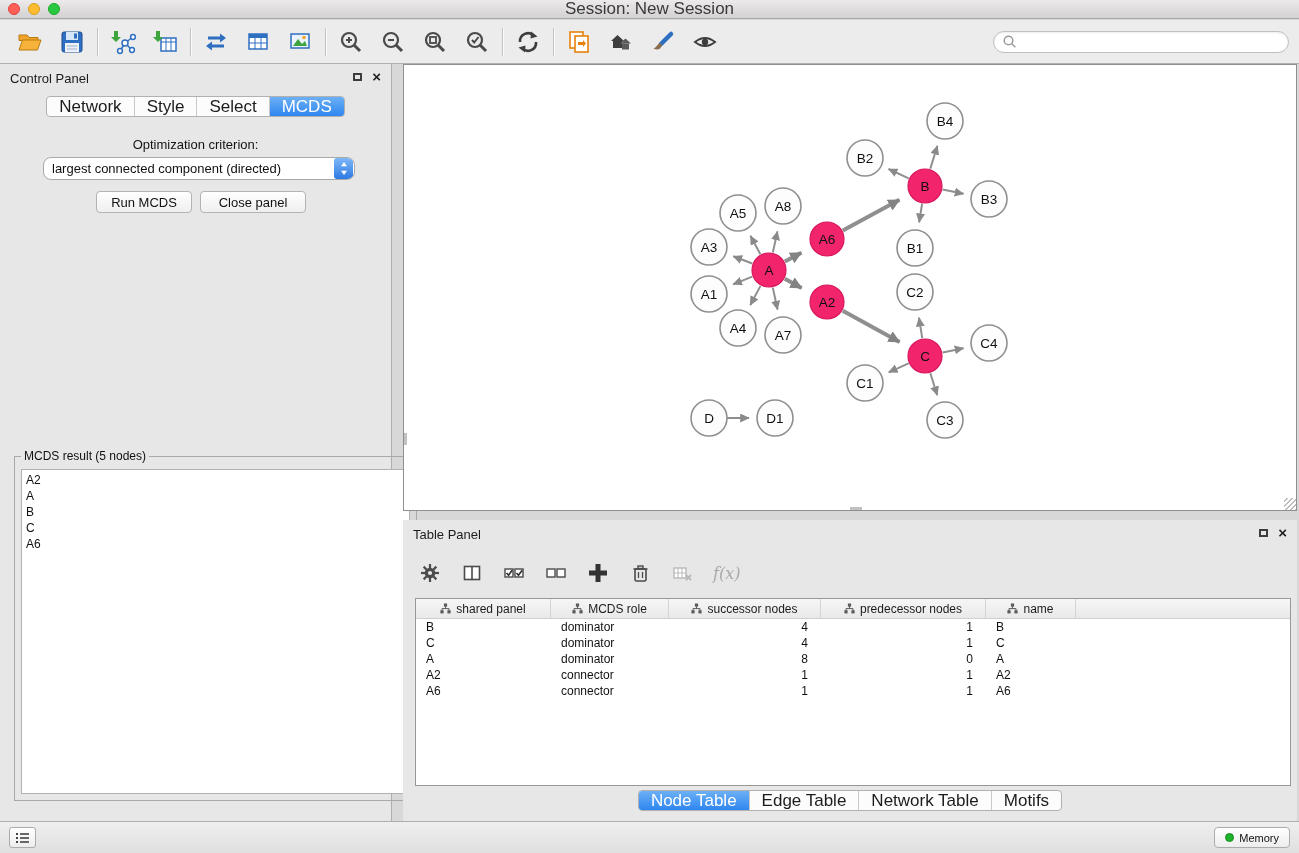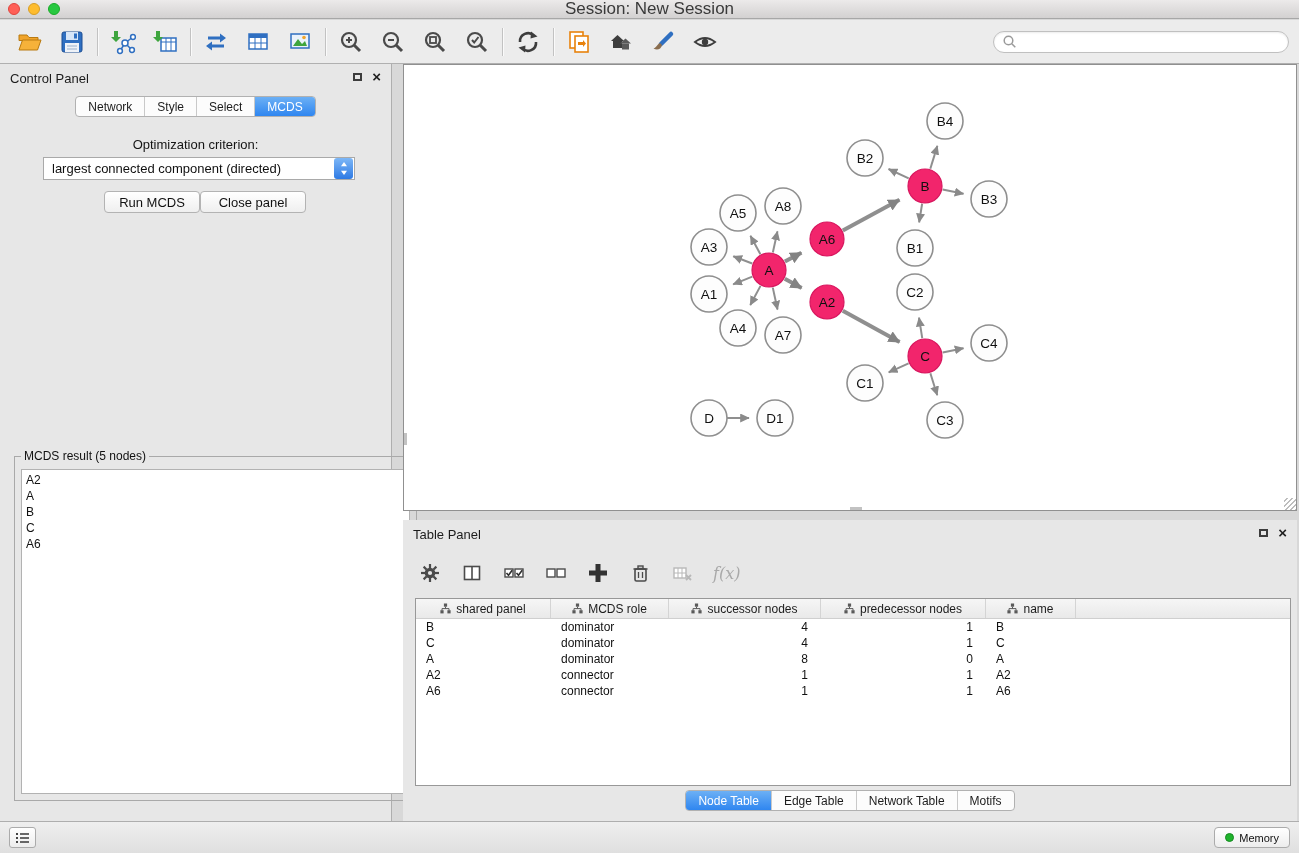--- a/index.html
+++ b/index.html
@@ -23,33 +23,33 @@
 .ml14{margin-left:10px}
 .search-box{margin-left:auto;width:296px;height:22px;border:1px solid #c0c0c0;border-radius:12px;background:#fff;display:flex;align-items:center;padding:0 8px;box-shadow:inset 0 1px 2px rgba(0,0,0,.08)}
 .search-box input{border:none;outline:none;flex:1;font-size:12px;font-family:inherit;background:transparent;margin-left:4px}
 
 
 .panel-header{position:relative;height:28px;display:flex;align-items:center;padding:0 10px;font-size:13px;color:#1c1c1c}
 .panel-controls{position:absolute;right:10px;top:7px;display:flex;align-items:center;gap:10px}
 .float-btn{width:9px;height:8px;border:2px solid #3c3c3c;display:inline-block}
 .close-btn{font-size:15px;font-weight:bold;color:#1f1f1f;line-height:12px}
 .segbar{display:inline-flex;border:1px solid #b1b1b1;border-radius:4px;background:#fcfcfc;overflow:hidden;height:21px}
-.segbar .seg{padding:1px 12px;font-size:12px;line-height:18px;color:#1c1c1c;border-right:1px solid #c9c9c9;cursor:default;white-space:nowrap}
+.segbar .seg{padding:1px 12px;font-size:17px;line-height:18px;color:#1c1c1c;border-right:1px solid #c9c9c9;cursor:default;white-space:nowrap}
 .segbar .seg:last-child{border-right:none}
 .segbar .seg.active{background:linear-gradient(#6cb0f5,#2f86f0);color:#fff}
 .push-btn{position:absolute;height:22px;background:linear-gradient(#ffffff,#efefef);border:1px solid #b3b3b3;border-radius:4px;font-size:13px;color:#111;font-family:inherit}
 
 
 .control-panel{position:absolute;left:0;top:64px;width:392px;height:757px;background:#e7e7e7;border-right:1px solid #aeaeae}
 .cp-tabs-row{display:flex;justify-content:center;margin-top:4px}
 .opt-label{position:absolute;top:73px;width:100%;text-align:center;font-size:13px;color:#141414}
-.dropdown{position:absolute;left:43px;top:93px;width:312px;height:23px;background:#fff;border:1px solid #a9a9a9;border-radius:0;display:flex;align-items:center;overflow:hidden}
+.dropdown{position:absolute;left:43px;top:93px;width:312px;height:23px;background:#fff;border:1px solid #a9a9a9;border-radius:8px;display:flex;align-items:center;overflow:hidden}
 .dropdown .dd-text{flex:1;font-size:13px;padding-left:8px;color:#101010;white-space:nowrap}
 .dd-stepper{width:19px;height:21px;border-radius:3px;background:linear-gradient(#7db7f7,#2e7ae4);margin-right:1px;display:flex;align-items:center;justify-content:center}
-#run-btn{left:104px;top:127px;width:96px}
+#run-btn{left:96px;top:127px;width:96px}
 #close-panel-btn{left:200px;top:127px;width:106px}
 .result-fieldset{position:absolute;left:14px;top:392px;width:403px;height:345px;border:1px solid #a9a9a9}
 .result-legend{position:absolute;top:-8px;left:6px;background:#e7e7e7;font-size:12px;padding:0 3px;color:#111}
 .result-list{position:absolute;left:6px;top:12px;right:6px;bottom:6px;background:#fff;border:1px solid #b2b2b2;font-size:12px;overflow:auto;padding-top:2px}
 .result-item{padding:0 4px;line-height:16px;color:#111}
 
 
 .network-window{position:absolute;left:403px;top:64px;width:894px;height:447px;background:#fff;border:1px solid #909090}
 .inner-titlebar{position:relative;height:22px;background:linear-gradient(#f1f0f0,#d6d4d4);border-bottom:1px solid #a5a5a5;display:flex;align-items:center;justify-content:center}
 .inner-titlebar .title{font-size:13px;color:#2c2c2c}

